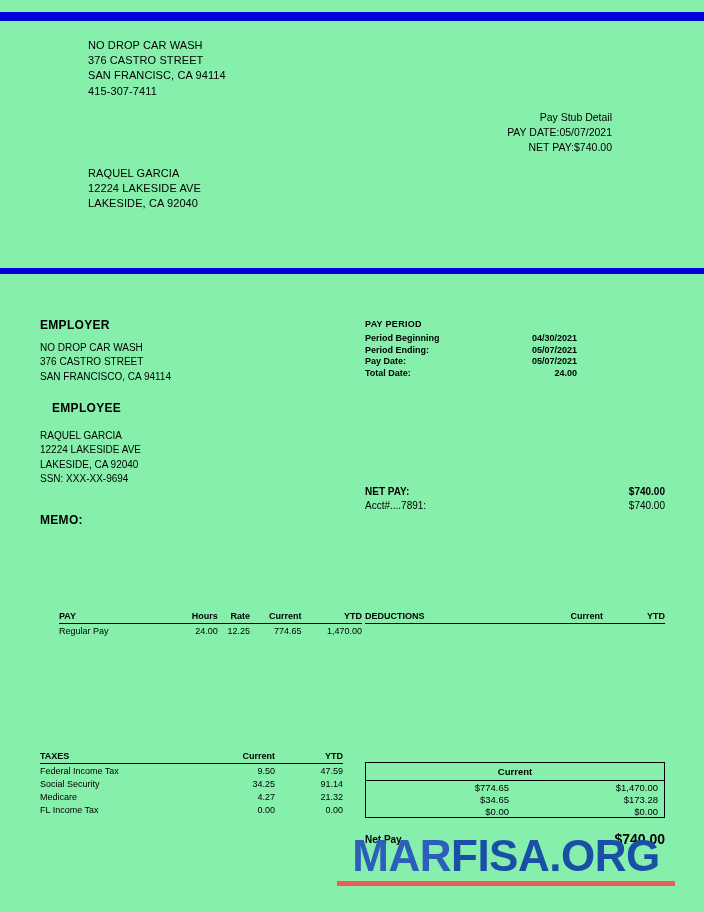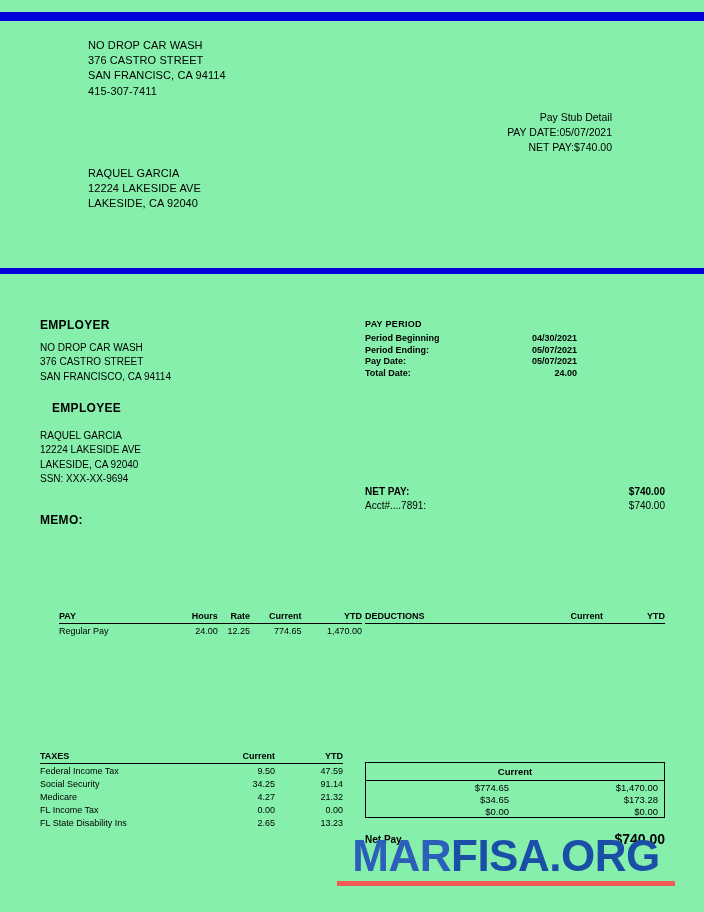--- a/index.html
+++ b/index.html
@@ -340,25 +340,20 @@
       <tr>
         <td class="l">Medicare</td>
         <td class="r">4.27</td>
         <td class="r">21.32</td>
       </tr>
       <tr>
         <td class="l">FL Income Tax</td>
         <td class="r">0.00</td>
         <td class="r">0.00</td>
       </tr>
-      <tr>
-        <td class="l">FL State Disability Ins</td>
-        <td class="r">2.65</td>
-        <td class="r">13.23</td>
-      </tr>
     </tbody>
   </table>
 
   <table class="sum-box">
     <thead>
       <tr>
         <th colspan="2">Current</th>
       </tr>
     </thead>
     <tbody>

